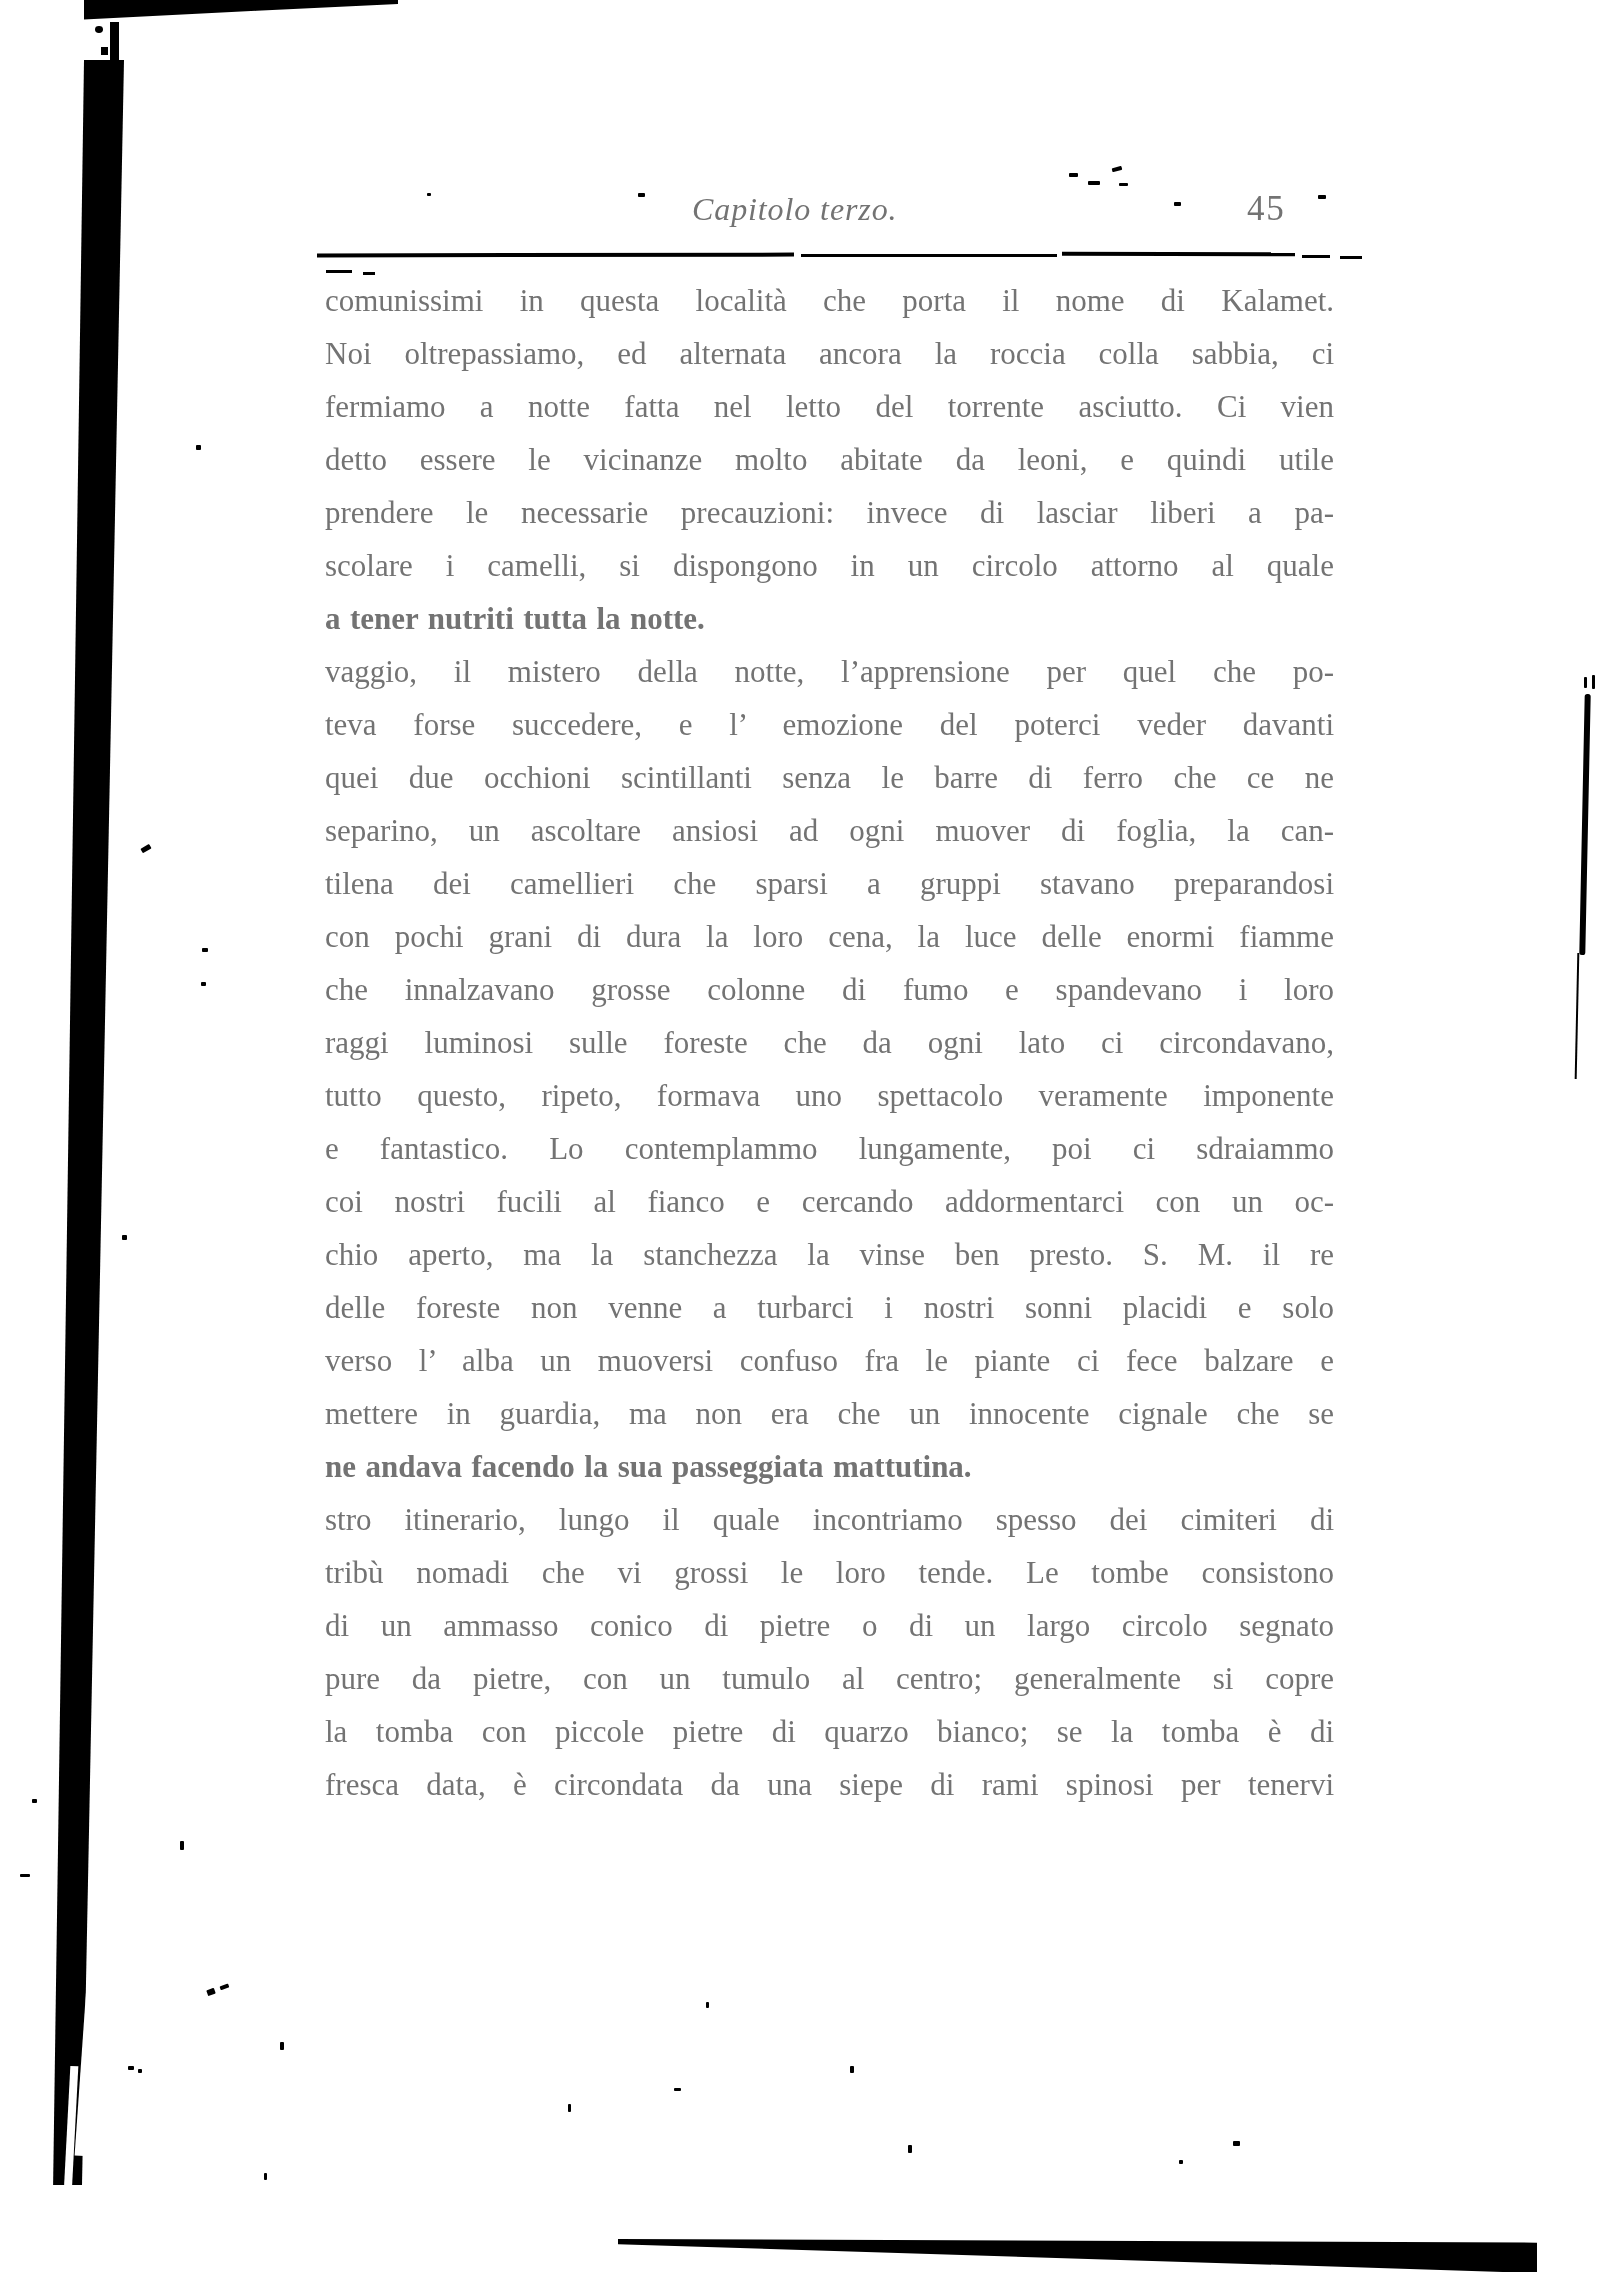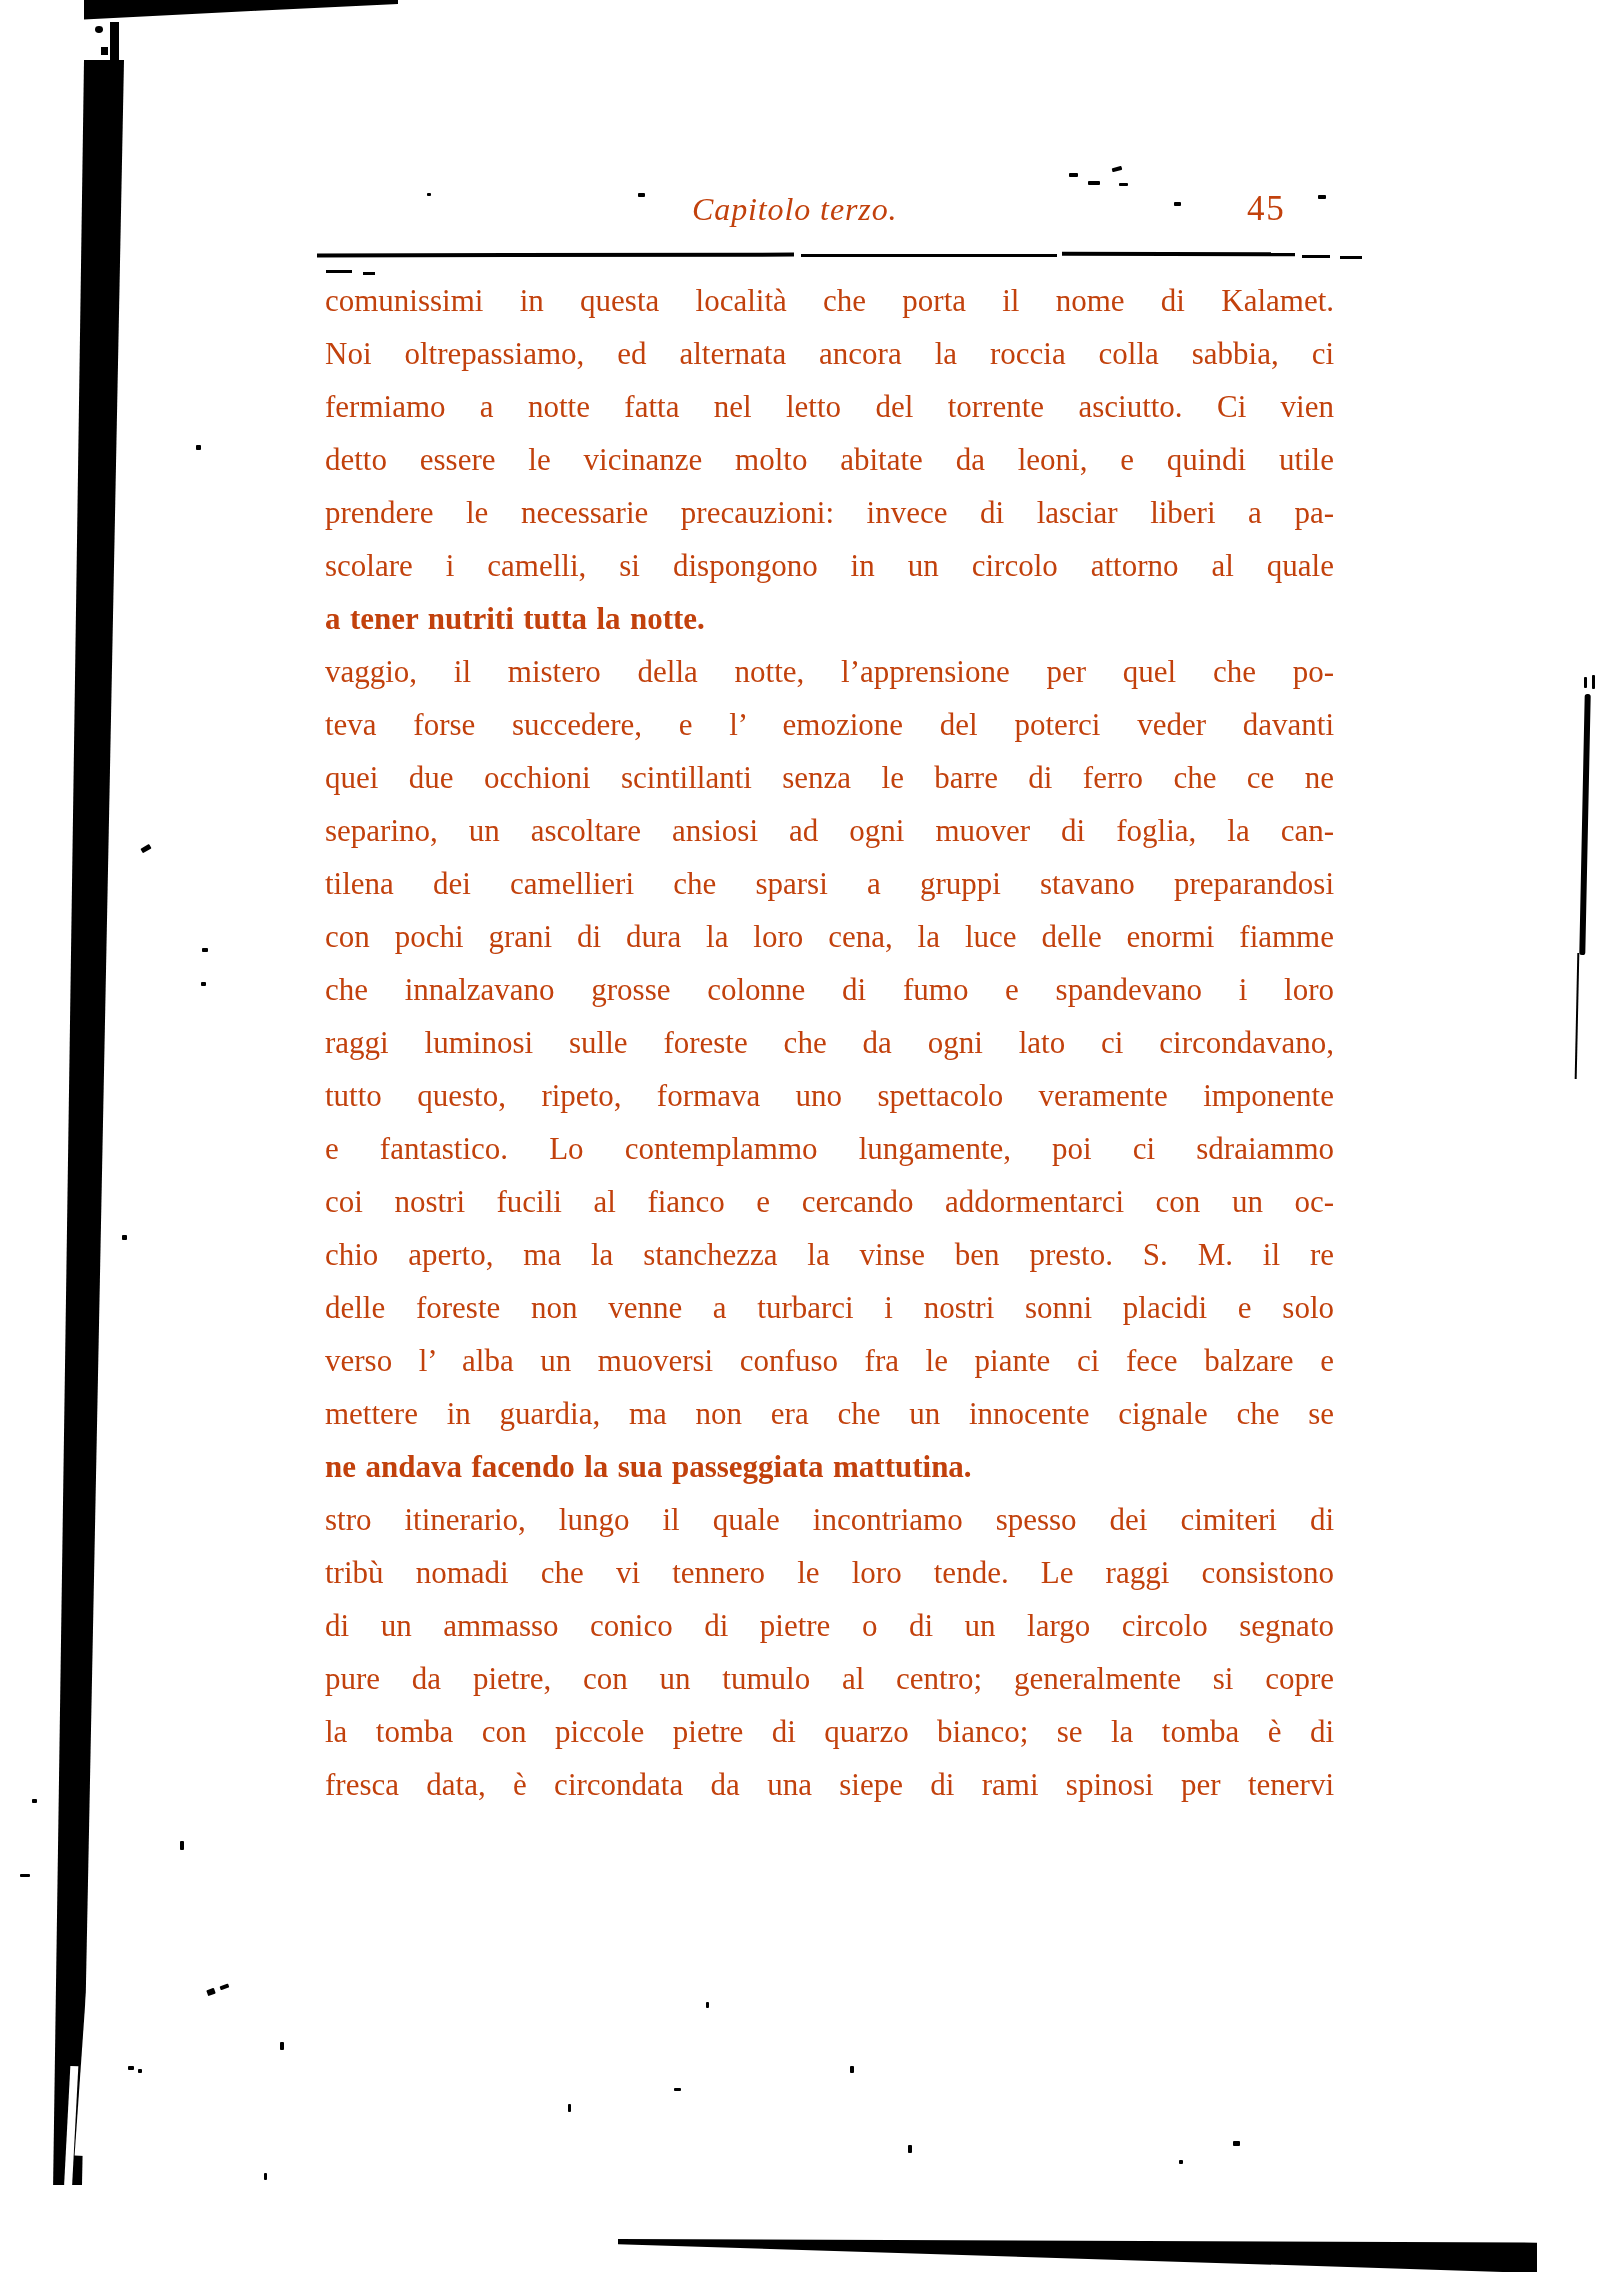--- a/index.html
+++ b/index.html
@@ -1,20 +1,20 @@
 <!DOCTYPE html>
 <html style="font-size:13.6px"><head>
 <meta charset="utf-8">
 <style>
   html,body { margin:0; padding:0; background:#888; }
   .page {
     position:relative; width:1620px; height:2273px;
     background:#ffffff; overflow:hidden;
     font-family:"Liberation Serif","DejaVu Serif",serif;
-    color:#c2410c;
+    color:#737373;
   }
   
   .chapter {
     position:absolute; left:692px; top:191px;
     font-style:italic; font-size:32px; letter-spacing:0.9px;
     white-space:nowrap;
   }
   .pageno {
     position:absolute; left:1247px; top:189px;
     font-size:35px; letter-spacing:1.7px;
@@ -76,21 +76,21 @@
       <div class="ln">e fantastico. Lo contemplammo lungamente, poi ci sdraiammo</div>
       <div class="ln">coi nostri fucili al fianco e cercando addormentarci con un oc-</div>
       <div class="ln">chio aperto, ma la stanchezza la vinse ben presto. S. M. il re</div>
       <div class="ln">delle foreste non venne a turbarci i nostri sonni placidi e solo</div>
       <div class="ln">verso l’ alba un muoversi confuso fra le piante ci fece balzare e</div>
       <div class="ln">mettere in guardia, ma non era che un innocente cignale che se</div>
       <div class="ln end">ne andava facendo la sua passeggiata mattutina.</div>
     </div>
     <div class="para">
       <div class="ln">stro itinerario, lungo il quale incontriamo spesso dei cimiteri di</div>
-      <div class="ln">tribù nomadi che vi tennero le loro tende. Le raggi consistono</div>
+      <div class="ln">tribù nomadi che vi grossi le loro tende. Le tombe consistono</div>
       <div class="ln">di un ammasso conico di pietre o di un largo circolo segnato</div>
       <div class="ln">pure da pietre, con un tumulo al centro; generalmente si copre</div>
       <div class="ln">la tomba con piccole pietre di quarzo bianco; se la tomba è di</div>
       <div class="ln">fresca data, è circondata da una siepe di rami spinosi per tenervi</div>
     </div>
   </div>
 
   <div class="art" style="left:84px; top:0; width:314px; height:19.6px;
               clip-path:polygon(0 0, 100% 0, 100% 20%, 55% 55%, 0 100%);"></div>
 

